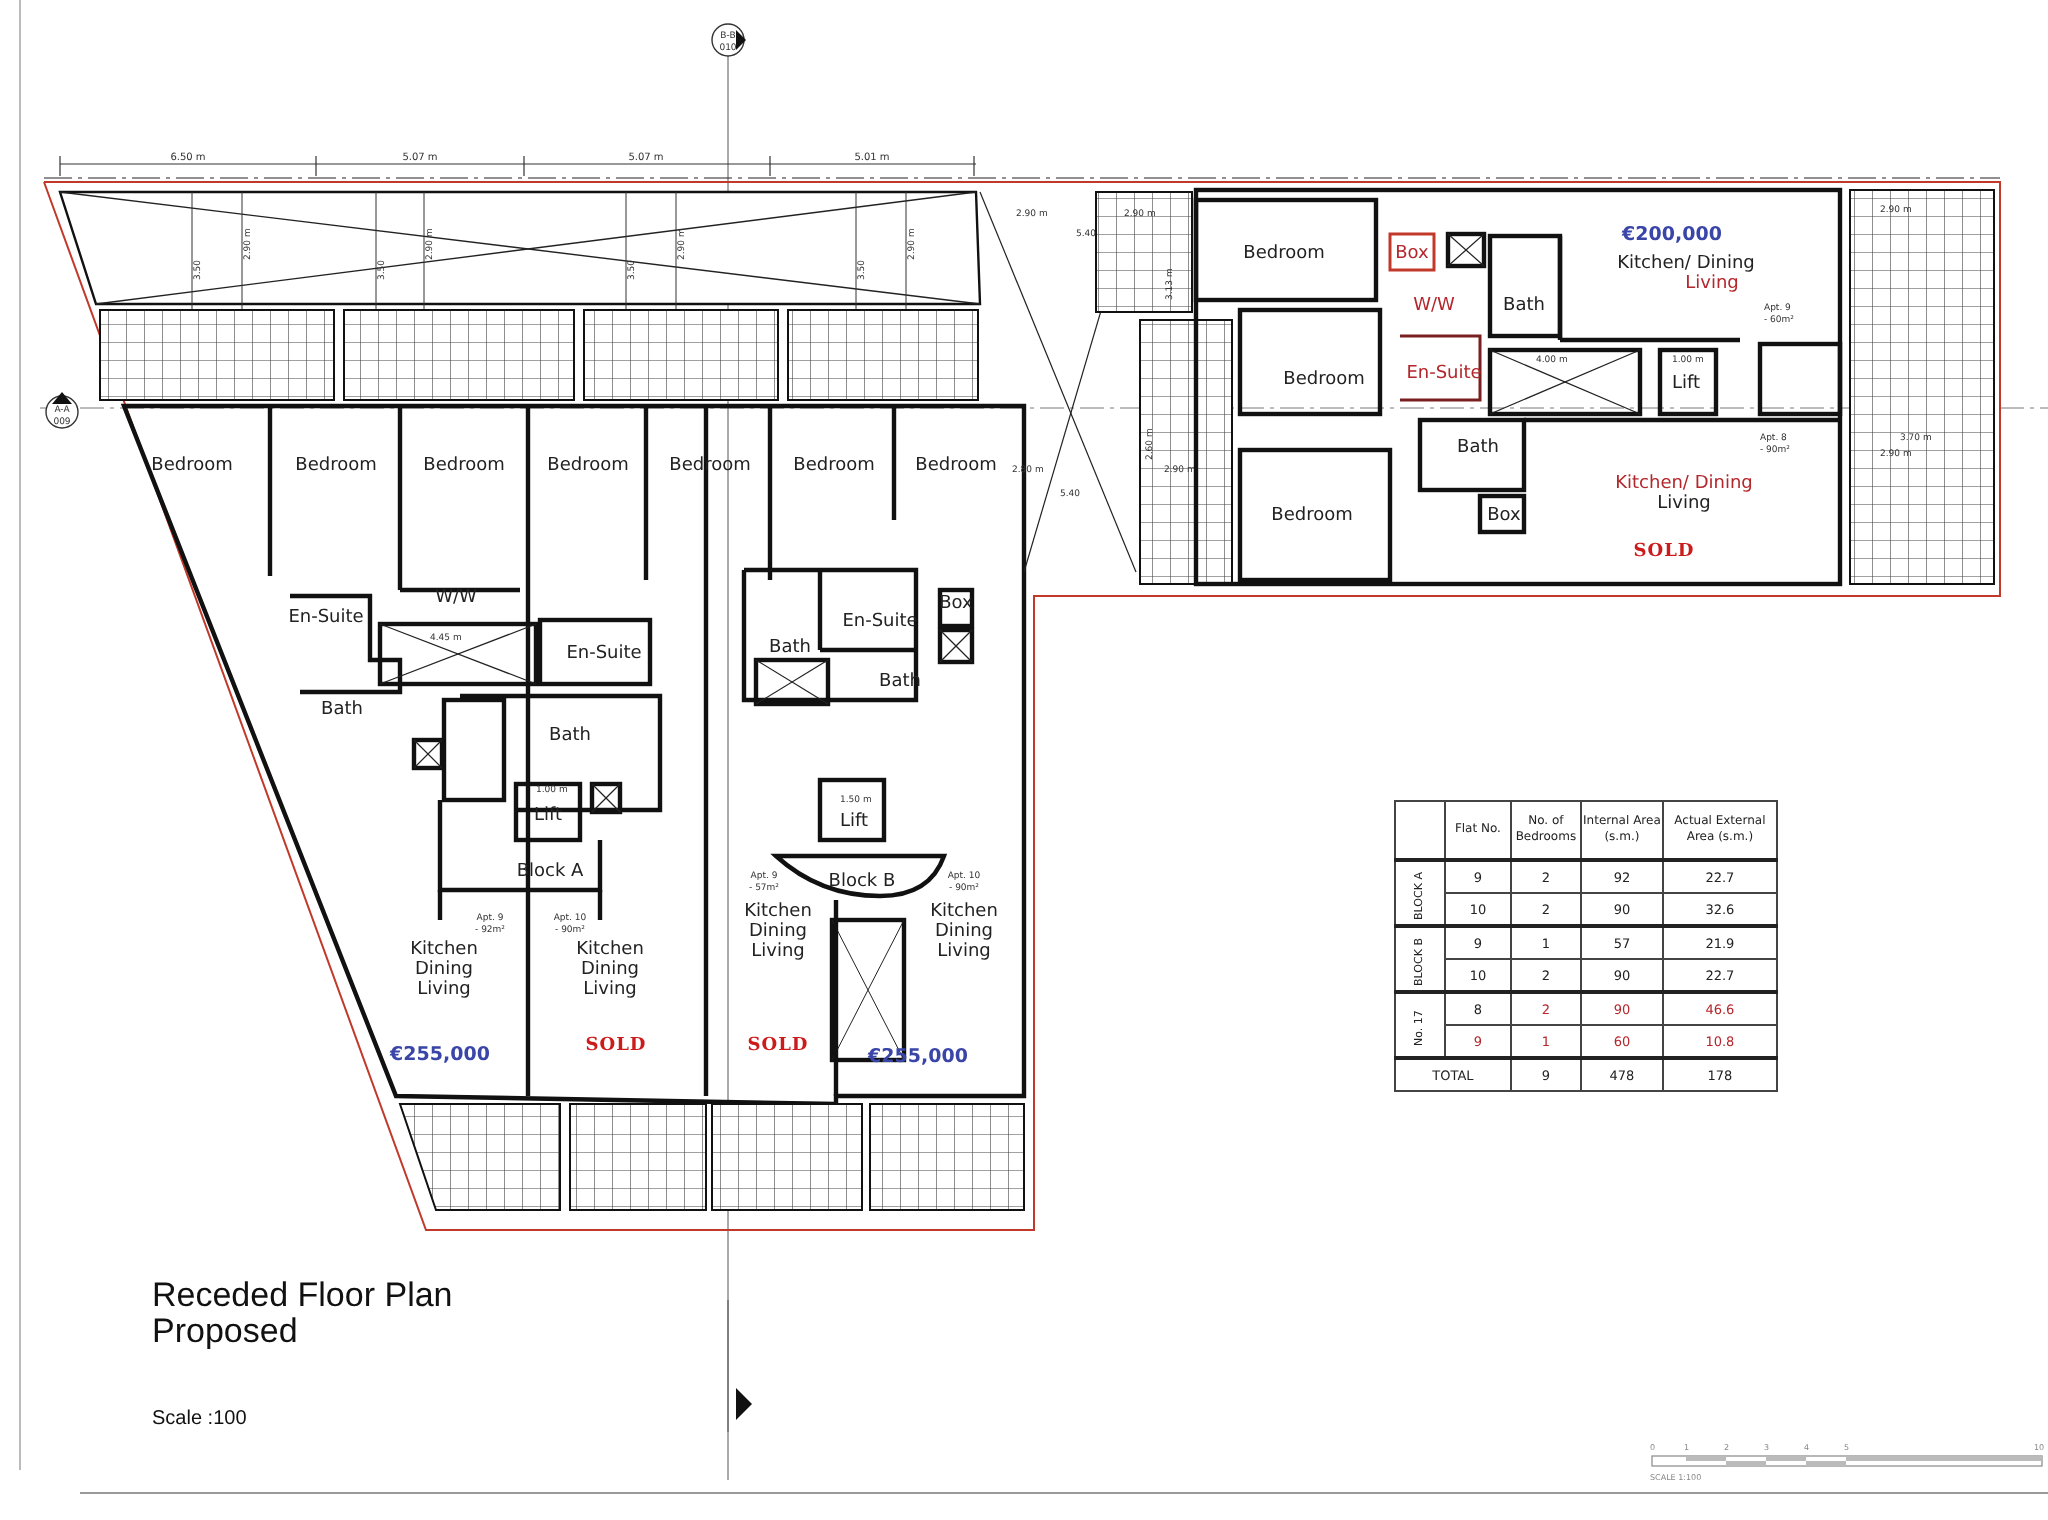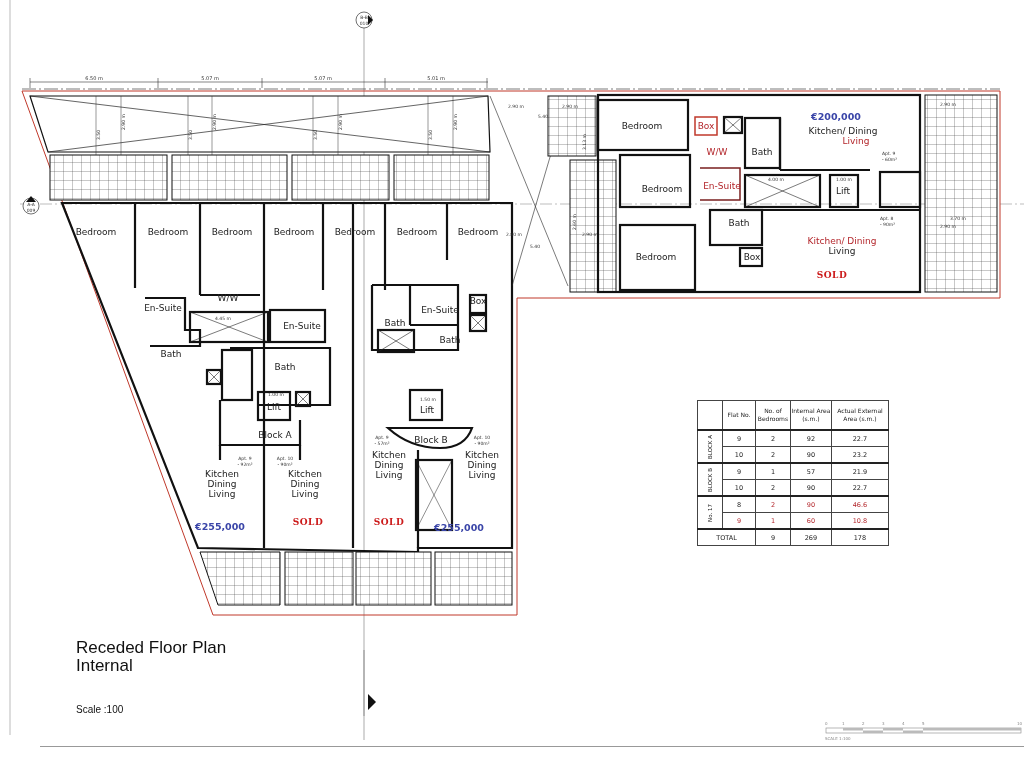--- a/index.html
+++ b/index.html
@@ -290,21 +290,21 @@
     <td class="grp" rowspan="2"><span>BLOCK A</span></td>
     <td>9</td>
     <td>2</td>
     <td>92</td>
     <td>22.7</td>
   </tr>
   <tr>
     <td>10</td>
     <td>2</td>
     <td>90</td>
-    <td>23.2</td>
+    <td>32.6</td>
   </tr>
   <tr class="sep">
     <td class="grp" rowspan="2"><span>BLOCK B</span></td>
     <td>9</td>
     <td>1</td>
     <td>57</td>
     <td>21.9</td>
   </tr>
   <tr>
     <td>10</td>
@@ -321,27 +321,27 @@
   </tr>
   <tr>
     <td class="red">9</td>
     <td class="red">1</td>
     <td class="red">60</td>
     <td class="red">10.8</td>
   </tr>
   <tr class="sep">
     <td colspan="2">TOTAL</td>
     <td>9</td>
-    <td>269</td>
+    <td>478</td>
     <td>178</td>
   </tr>
 </tbody>
   </table>
 
-<div class="title" id="title1">Internal</div>
+<div class="title" id="title1">Proposed</div>
 <div class="title" id="title2">Receded Floor Plan</div>
 <div class="title" id="scale">Scale :100</div>
 
 <svg class="scalebar" width="200" height="26" viewBox="0 0 200 26">
   <rect x="1" y="10" width="195" height="5" fill="#fff" stroke="#888" stroke-width="0.6"></rect>
   <rect x="18" y="10" width="20" height="2.5" fill="#bbb"></rect>
   <rect x="38" y="12.5" width="20" height="2.5" fill="#bbb"></rect>
   <rect x="58" y="10" width="20" height="2.5" fill="#bbb"></rect>
   <rect x="78" y="12.5" width="20" height="2.5" fill="#bbb"></rect>
   <rect x="98" y="10" width="98" height="2.5" fill="#bbb"></rect>

